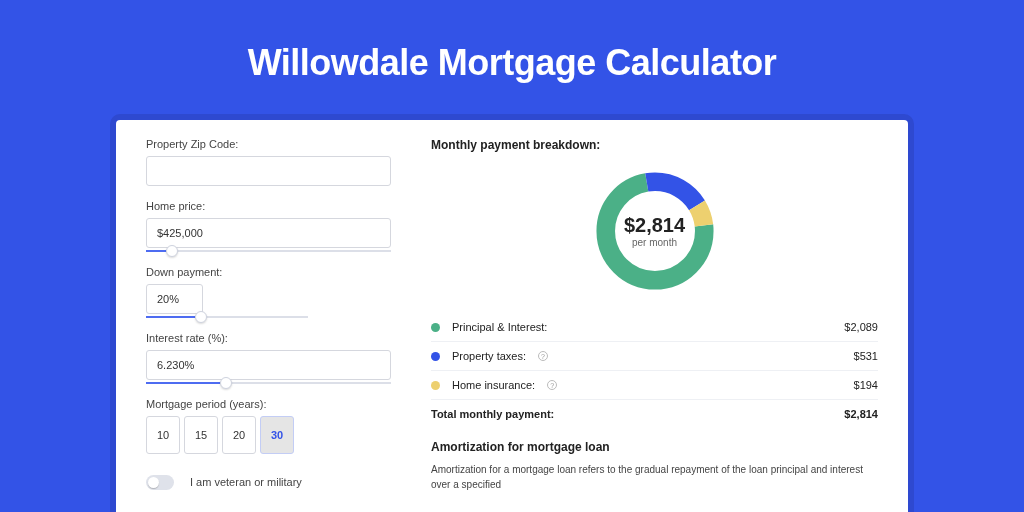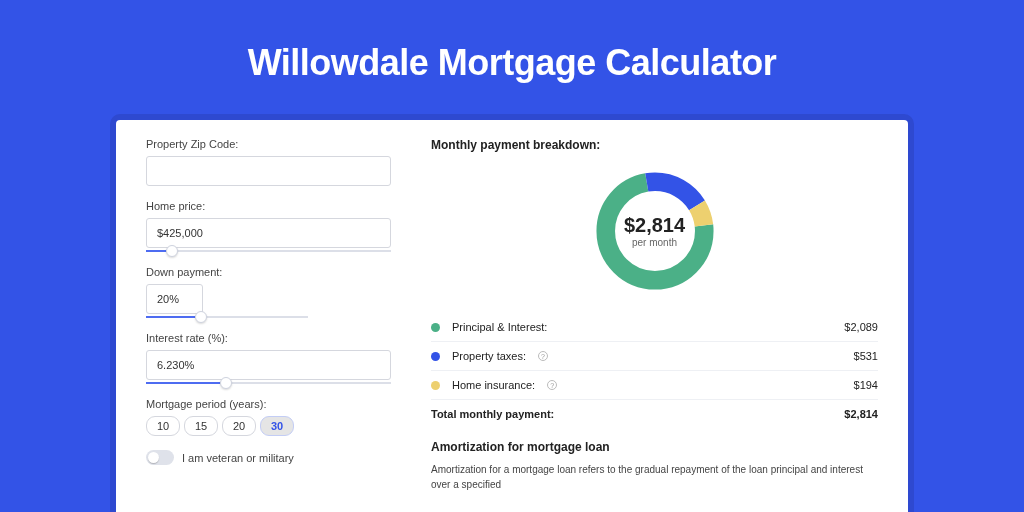--- a/index.html
+++ b/index.html
@@ -75,24 +75,24 @@
     background: #fff;
     border: 1px solid #cfd3df;
     border-radius: 50%;
     box-shadow: 0 1px 2px rgba(0,0,0,0.15);
   }
   .row { display:flex; gap:8px; }
   .row .input.small { width: 57px; }
   .period-btns { display:flex; gap:4px; }
   .period-btn {
     font-size: 11px;
-    width: 34px; height: 20px;
+    width: 34px; height: 38px;
     display:flex; align-items:center; justify-content:center;
     border:1px solid #d5d7de;
-    border-radius:9px;
+    border-radius:3px;
     background:#fff;
     cursor:pointer;
     color:#333;
   }
   .period-btn.active {
     background:#e5e5e5;
     color:#3353e7;
     border-color:#c3cdf5;
     font-weight:600;
   }
@@ -208,21 +208,21 @@
           <div class="period-btn">15</div>
           <div class="period-btn">20</div>
           <div class="period-btn active">30</div>
         </div>
       </div>
 
       <div class="toggle-row">
         <div class="toggle">
           <div class="toggle-knob"></div>
         </div>
-        <div class="label" style="margin:0">I am veteran or military</div>
+        <div class="label" style="margin:8px">I am veteran or military</div>
       </div>
 
     </div>
 
     <div class="right">
       <div class="section-title">Monthly payment breakdown:</div>
 
       <div class="donut-area">
         <svg width="130" height="130" viewBox="0 0 42 42">
 

